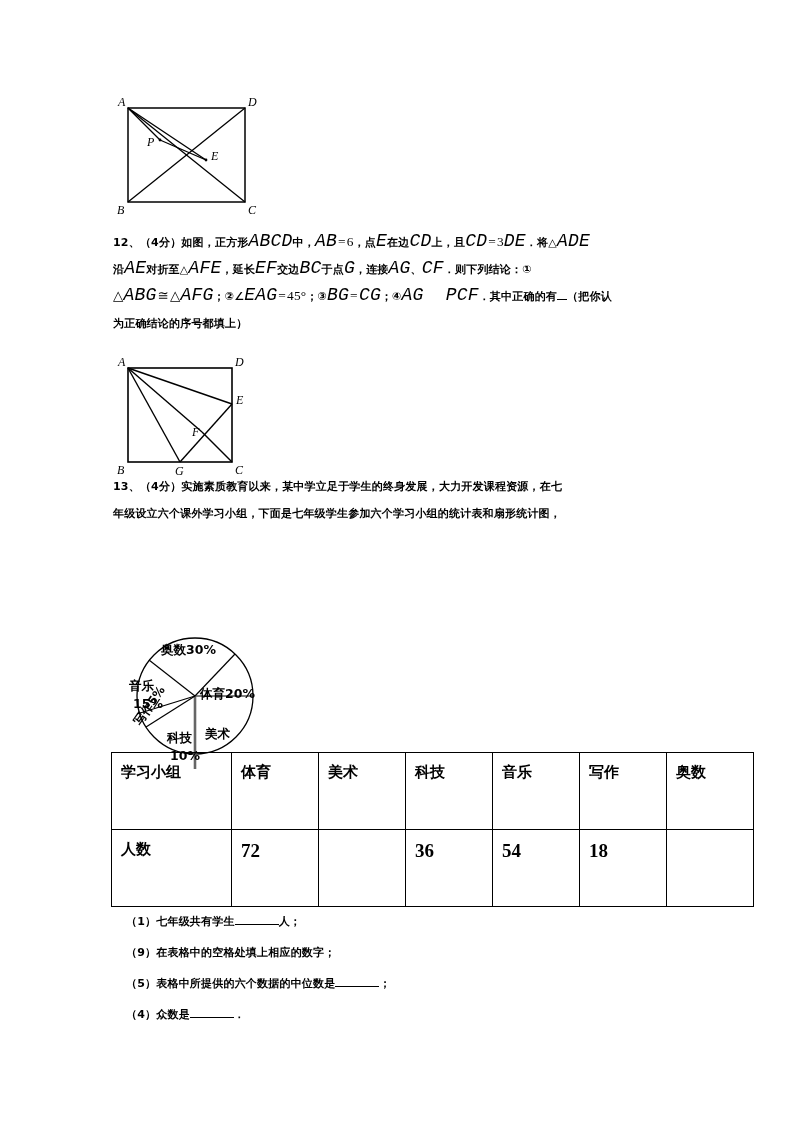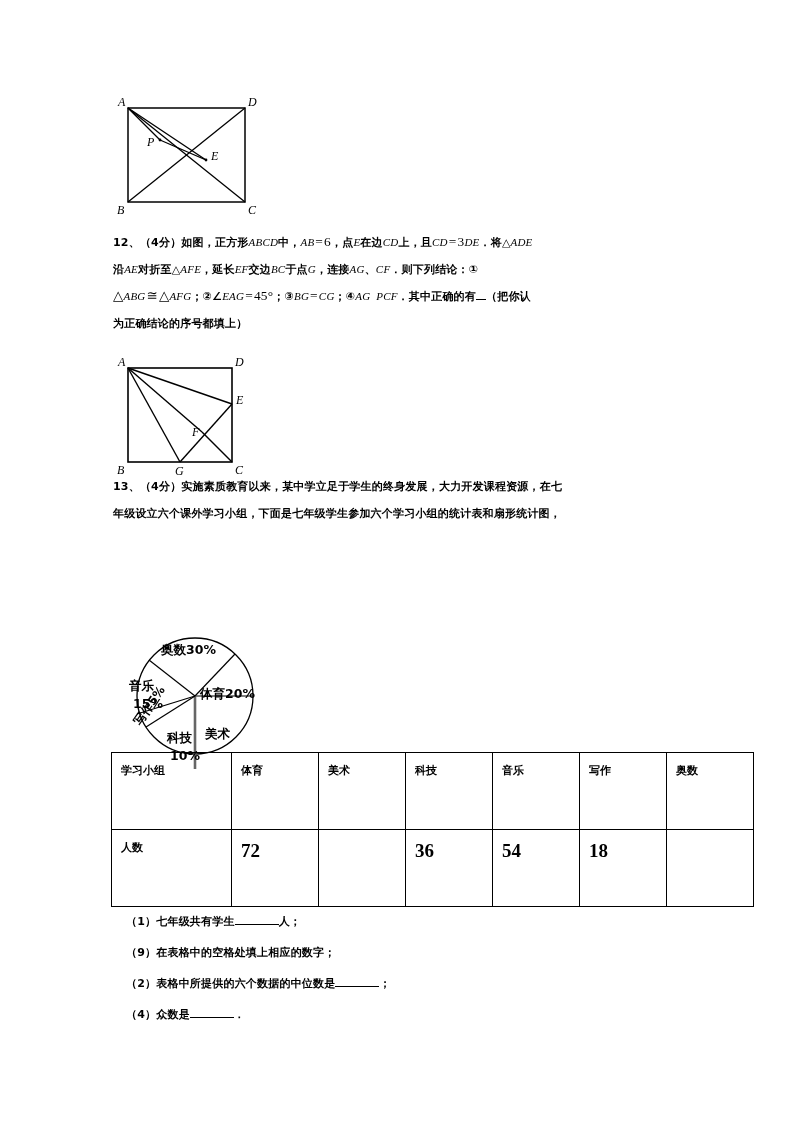--- a/index.html
+++ b/index.html
@@ -39,21 +39,21 @@
     font-family: "Liberation Serif", "DejaVu Serif", serif;
     font-size: 13.2px;
     line-height: 27px;
     color: #000;
     white-space: nowrap;
     letter-spacing: .2px;
   }
   .q-line { display: block; height: 27px; }
 
   .cn { font-family: "DejaVu Sans", "Liberation Sans", sans-serif; font-size: 11px; font-weight: 600; }
-  .mi { font-style: italic; font-family: Liberation Serif, serif; font-size: 11px; }
+  .mi { font-style: italic; font-family: Liberation Mono, monospace; font-size: 18px; }
   .mn { font-family: "Liberation Serif", "DejaVu Serif", serif; font-size: 13.4px; }
   .op { font-family: "Liberation Serif", "DejaVu Serif", serif; font-size: 13.4px; padding: 0 1px; }
   .blankline { display: inline-block; border-bottom: 1px solid #000; width: 10px; height: 13px; vertical-align: baseline; }
   .fillblank { display: inline-block; border-bottom: 1px solid #000; width: 44px; height: 14px; }
 
   #q12-text { left: 113px; top: 228px; }
   #q13-text { left: 113px; top: 472px; }
   #q13-subs  { left: 126px; top: 905px; }
   #q13-subs .q-line { height: 31px; line-height: 31px; }
 
@@ -65,21 +65,21 @@
     width: 572px;
     border-collapse: collapse;
     table-layout: fixed;
   }
   #stats-table td {
     border: 1px solid #000;
     padding: 10px 0 0 9px;
     vertical-align: top;
     height: 66px;
     font-family: "DejaVu Sans", "Liberation Sans", sans-serif;
-    font-size: 11px;
+    font-size: 15px;
     font-weight: 600;
     color: #000;
   }
   #stats-table td.num {
     font-family: "Liberation Serif", "DejaVu Serif", serif;
     font-size: 19px;
     font-weight: 700;
   }
   .col-head { width: 110px; }
   .col-data { width: 77px; }
@@ -193,17 +193,17 @@
         <td class="col-data num">54</td>
         <td class="col-data num">18</td>
         <td class="col-data num"></td>
       </tr>
     </tbody>
   </table>
 
   <div class="qtext" id="q13-subs">
     <span class="q-line"><span class="cn">（1）七年级共有学生</span><span class="fillblank"></span><span class="cn">人；</span></span>
     <span class="q-line"><span class="cn">（9）在表格中的空格处填上相应的数字；</span></span>
-    <span class="q-line"><span class="cn">（2）表格中所提供的六个数据的中位数是</span><span class="fillblank"></span><span class="cn">；</span></span>
+    <span class="q-line"><span class="cn">（5）表格中所提供的六个数据的中位数是</span><span class="fillblank"></span><span class="cn">；</span></span>
     <span class="q-line"><span class="cn">（4）众数是</span><span class="fillblank"></span><span class="cn">．</span></span>
   </div>
 
 </div>
 
 </body></html>

